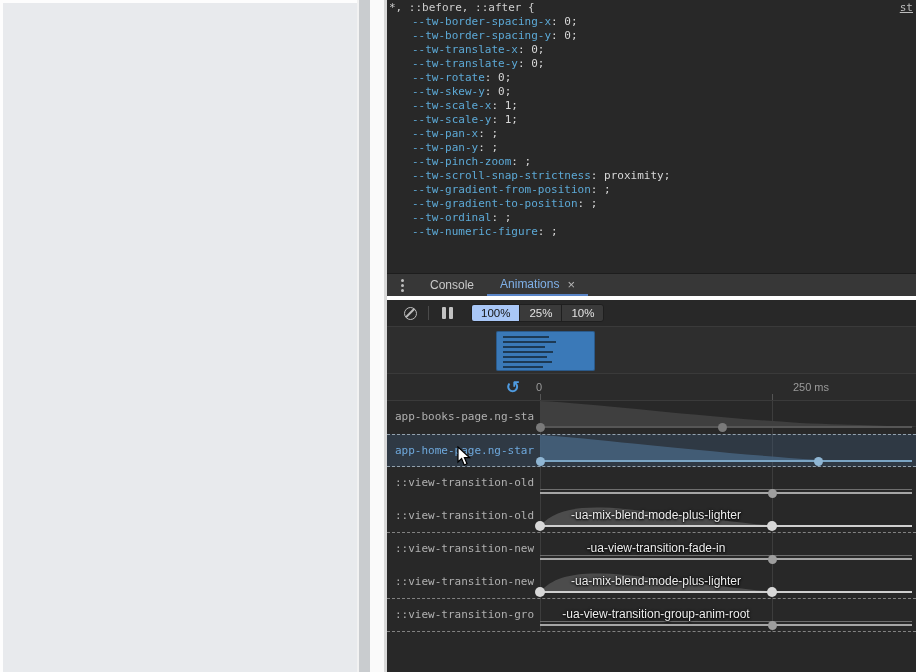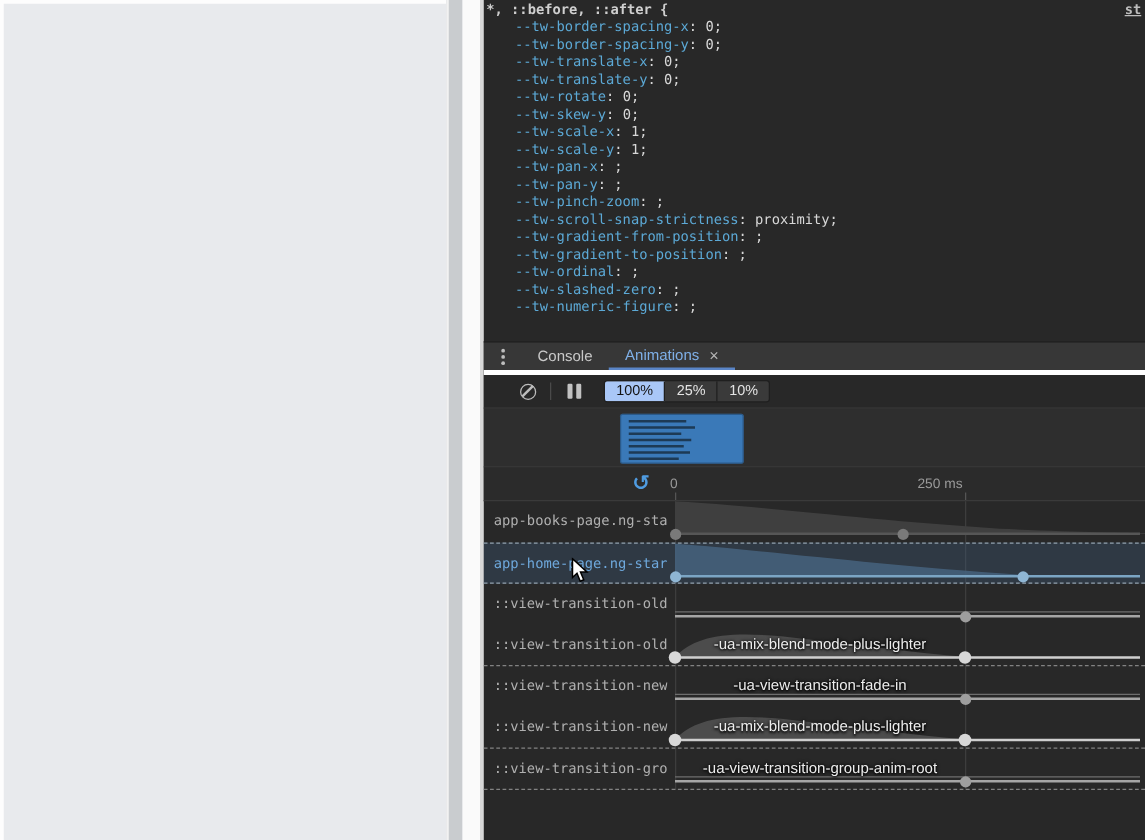--- a/index.html
+++ b/index.html
@@ -16,40 +16,40 @@
 
   
   .devtools { position:absolute; left:387px; top:0; width:529px; height:672px;
     background:#282828; color:#ccc; }
 
   
   .styles-pane { position:absolute; left:0; top:0; width:529px; height:273px;
     overflow:hidden; padding-top:1px;
     font-family:"DejaVu Sans Mono", monospace; font-size:11px; }
   .css-line { height:14px; line-height:14px; white-space:pre; }
-  .css-selector-line { display:flex; justify-content:space-between; padding:0 3px 0 2px; color:#cfcfcf;font-weight:bold; }
+  .css-selector-line { display:flex; justify-content:space-between; padding:0 3px 0 2px; color:#cfcfcf; }
   .css-link { color:#bdbdbd; text-decoration:underline; }
   .css-line.prop { padding-left:25px; }
   .pname { color:#5ca9d6; }
   .pval { color:#d8d8d8; }
 
   
   .tab-strip { position:absolute; left:0; top:273px; width:529px; height:27px;
     background:#373737; border-top:1px solid #1d1d1d; border-bottom:4px solid #ffffff;
     display:flex; align-items:stretch; font-size:12px; color:#c9c9c9; }
   .more-menu { width:30px; display:flex; align-items:center; justify-content:center; cursor:pointer; }
   .vdots { display:flex; flex-direction:column; gap:2px; }
   .vdots i { width:3px; height:3px; border-radius:50%; background:#bdbdbd; }
   .tab { display:flex; align-items:center; padding:0 13px; cursor:pointer; }
   .tab.active { color:#7fb0e8; border-bottom:2px solid #5a85c7; }
   .tab .close { margin-left:8px; color:#b5b5b5; font-size:13px; line-height:1; }
 
   
   .anim-toolbar { position:absolute; left:0; top:300px; width:529px; height:27px;
-    background:#282828; border-bottom:1px solid #3a3a3a; display:flex; align-items:center; padding-left:24px; }
+    background:#282828; border-bottom:1px solid #3a3a3a; display:flex; align-items:center; padding-left:12px; }
   .icon-btn { width:22px; height:22px; display:flex; align-items:center; justify-content:center; cursor:pointer; }
   .block-glyph { position:relative; width:13px; height:13px; border:1.5px solid #bdbdbd; border-radius:50%; }
   .block-glyph::after { content:""; position:absolute; left:-1px; top:4.5px; width:12px; height:1.5px;
     background:#bdbdbd; transform:rotate(-45deg); }
   .tb-divider { width:1px; height:14px; background:#4a4a4a; margin:0 7px; }
   .pause-glyph { display:flex; gap:3px; }
   .pause-glyph i { width:4px; height:12px; background:#c2c2c2; border-radius:1px; }
   .segmented { display:flex; margin-left:13px; border:1px solid #1f1f1f; border-radius:3px;
     overflow:hidden; background:#3a3a3a; }
   .seg-btn { padding:2px 9px; font-size:11.5px; color:#e3e3e3; border-right:1px solid #1f1f1f;
@@ -64,21 +64,21 @@
   .thumb { position:absolute; left:109px; top:4px; width:99px; height:40px;
     background:#3a79b8; border-radius:2px; box-shadow:inset 0 0 0 1px rgba(0,0,0,.25); }
 
   
   .timeline-header { position:absolute; left:0; top:374px; width:529px; height:27px;
     background:#2b2b2b; border-bottom:1px solid #3a3a3a; font-size:11px; color:#9a9a9a; }
   .replay { position:absolute; left:116px; top:3px; width:20px; height:20px; display:flex;
     align-items:center; justify-content:center; color:#4f9be0; font-size:17px; font-weight:bold;
     font-family:"DejaVu Sans", sans-serif; cursor:pointer; }
   .t-zero { position:absolute; left:144px; top:7px; width:16px; text-align:center; }
-  .t-end  { position:absolute; left:324px; top:7px; width:82px; text-align:center; }
+  .t-end  { position:absolute; left:360px; top:7px; width:82px; text-align:right; }
   .tick { position:absolute; bottom:0; width:1px; height:6px; background:#555; }
 
   
   .rows { position:absolute; left:0; top:401px; width:529px; height:231px; }
   .gridline { position:absolute; top:0; bottom:0; width:1px; background:#3d3d3d; }
   .anim-row { position:relative; height:33px; width:529px; }
   .anim-row.selected { background:rgba(62,94,126,.32);
     border-top:1px dashed #93a1ad; border-bottom:1px dashed #93a1ad; }
   .anim-row.group-end { border-bottom:1px dashed #828282; }
   .row-name { position:absolute; left:0; top:0; width:147px; height:100%; overflow:hidden;
@@ -145,21 +145,20 @@
 
       <div class="css-line prop"><span class="pname">--tw-scroll-snap-strictness</span><span class="pval">: proximity;</span></div>
 
       <div class="css-line prop"><span class="pname">--tw-gradient-from-position</span><span class="pval">: ;</span></div>
 
 
       <div class="css-line prop"><span class="pname">--tw-gradient-to-position</span><span class="pval">: ;</span></div>
 
       <div class="css-line prop"><span class="pname">--tw-ordinal</span><span class="pval">: ;</span></div>
 
-      <div class="css-line prop"><span class="pname">--tw-slashed-zero</span><span class="pval">: ;</span></div>
 
       <div class="css-line prop"><span class="pname">--tw-numeric-figure</span><span class="pval">: ;</span></div>
 
   </div>
 
   <div class="tab-strip">
     <div class="more-menu">
       <span class="vdots">
           <i></i>
           <i></i>

